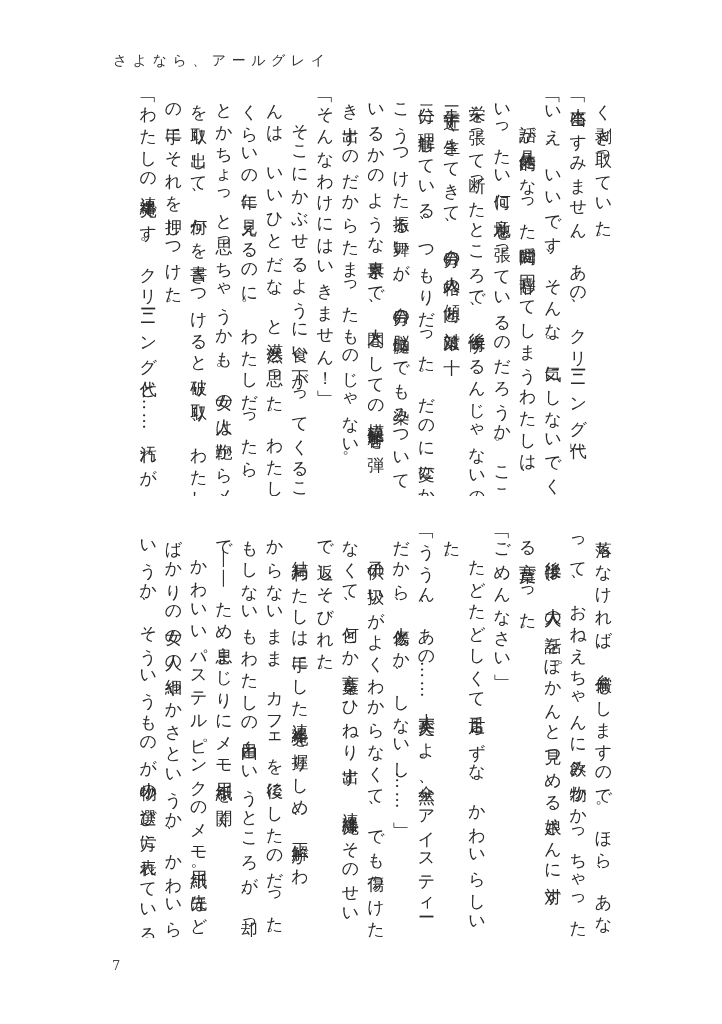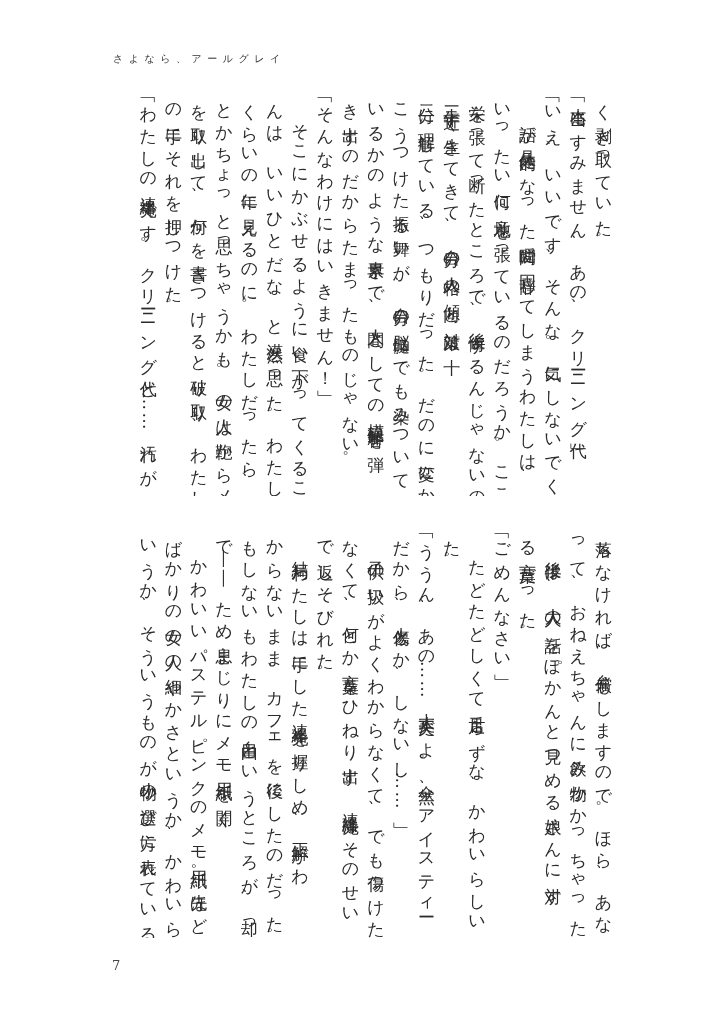--- a/index.html
+++ b/index.html
@@ -12,21 +12,21 @@
       height: 1024px;
       position: relative;
       overflow: hidden;
       font-family: "DejaVu Serif", "Liberation Serif", serif;
       color: #2a2a2a;
     }
     .running-head {
       position: absolute;
       left: 113px;
       top: 52px;
-      font-size: 10px;
+      font-size: 14px;
       letter-spacing: 5.5px;
       color: #333;
       font-family: Liberation Mono, monospace;
       white-space: nowrap;
     }
     .block {
       position: absolute;
       right: 106px;
       width: 512px;
       writing-mode: vertical-rl;

